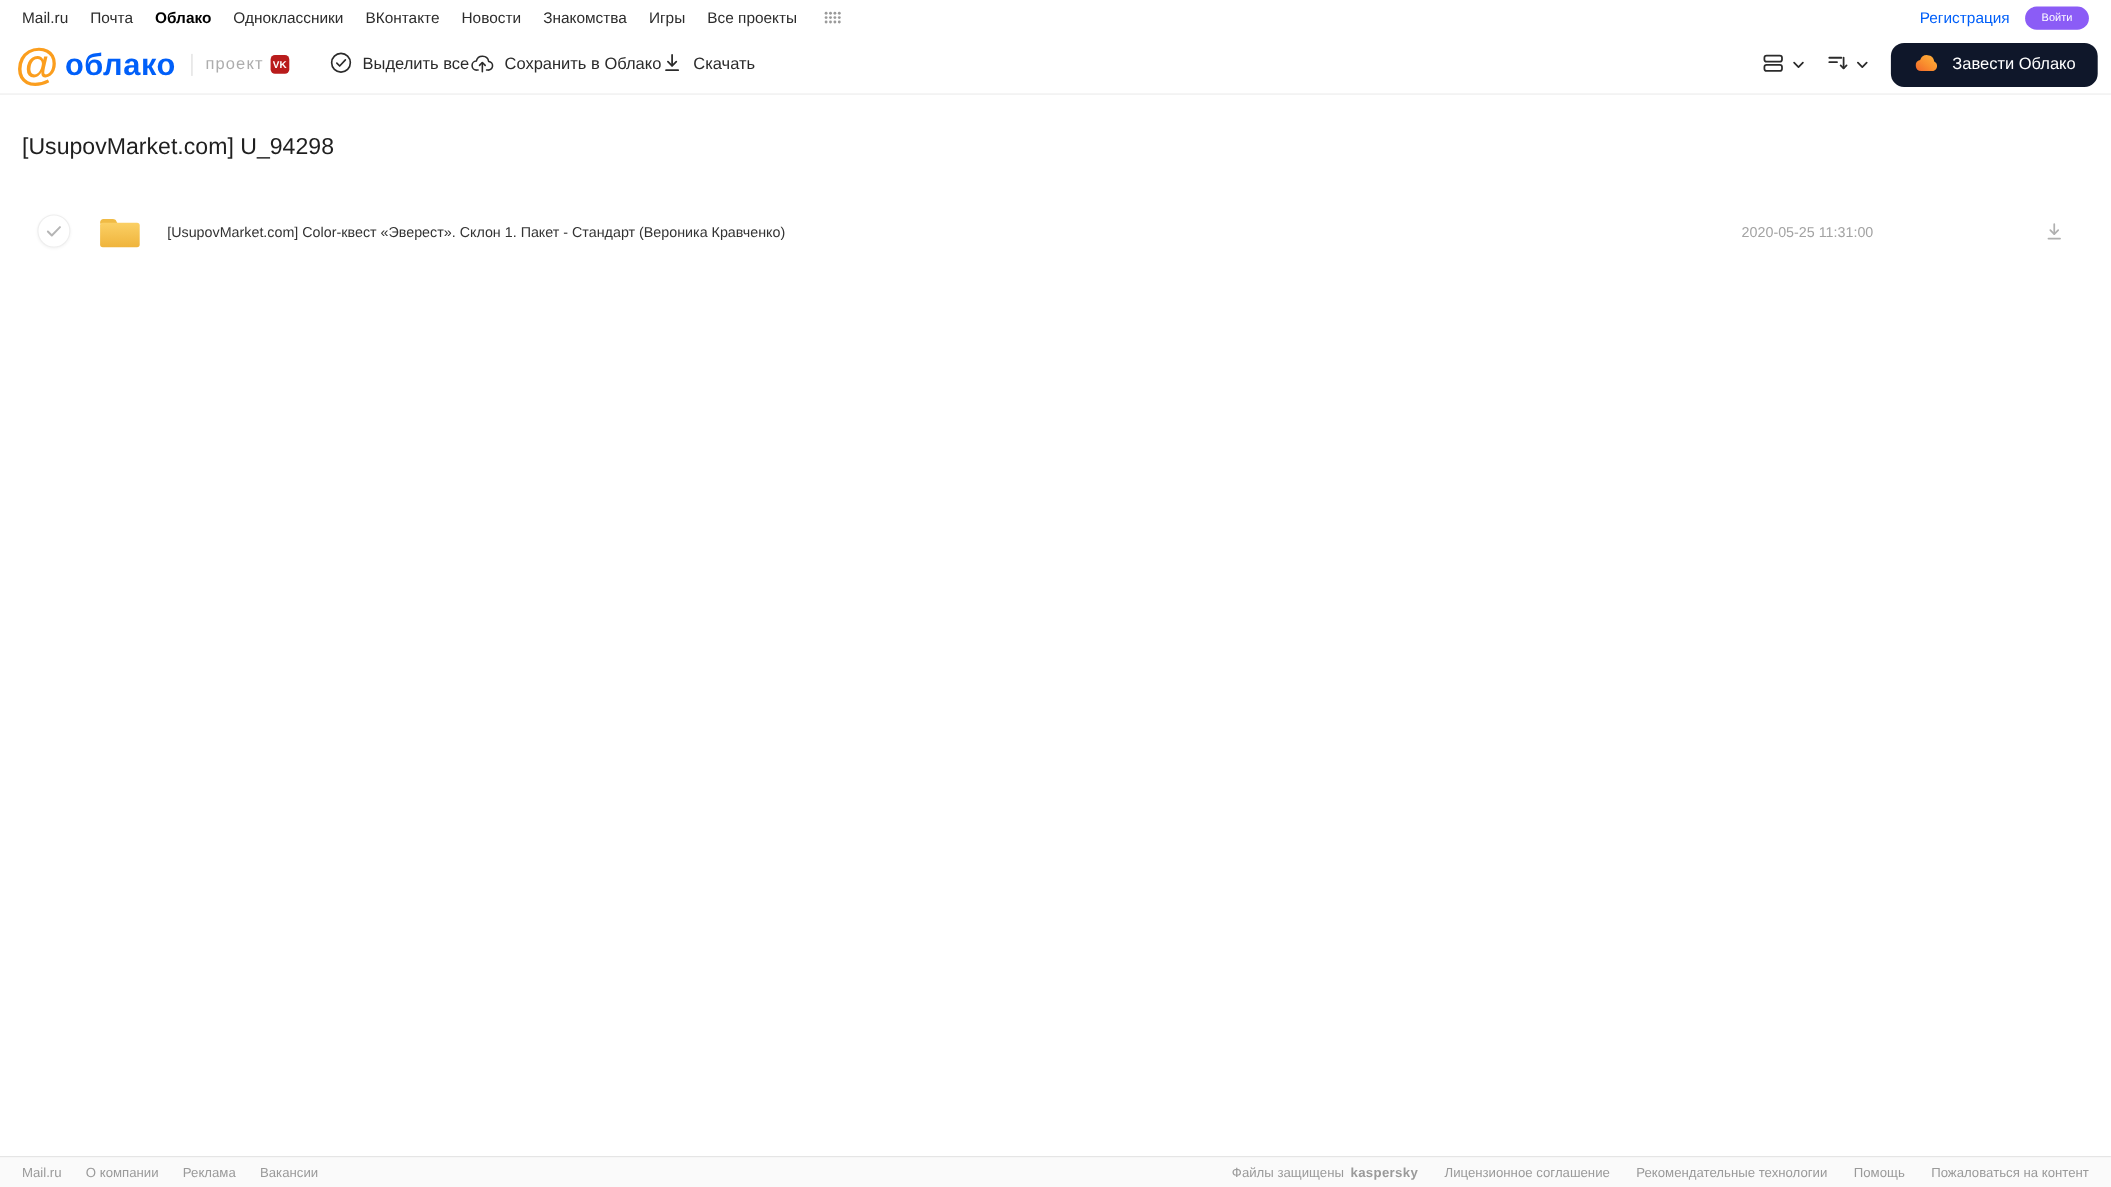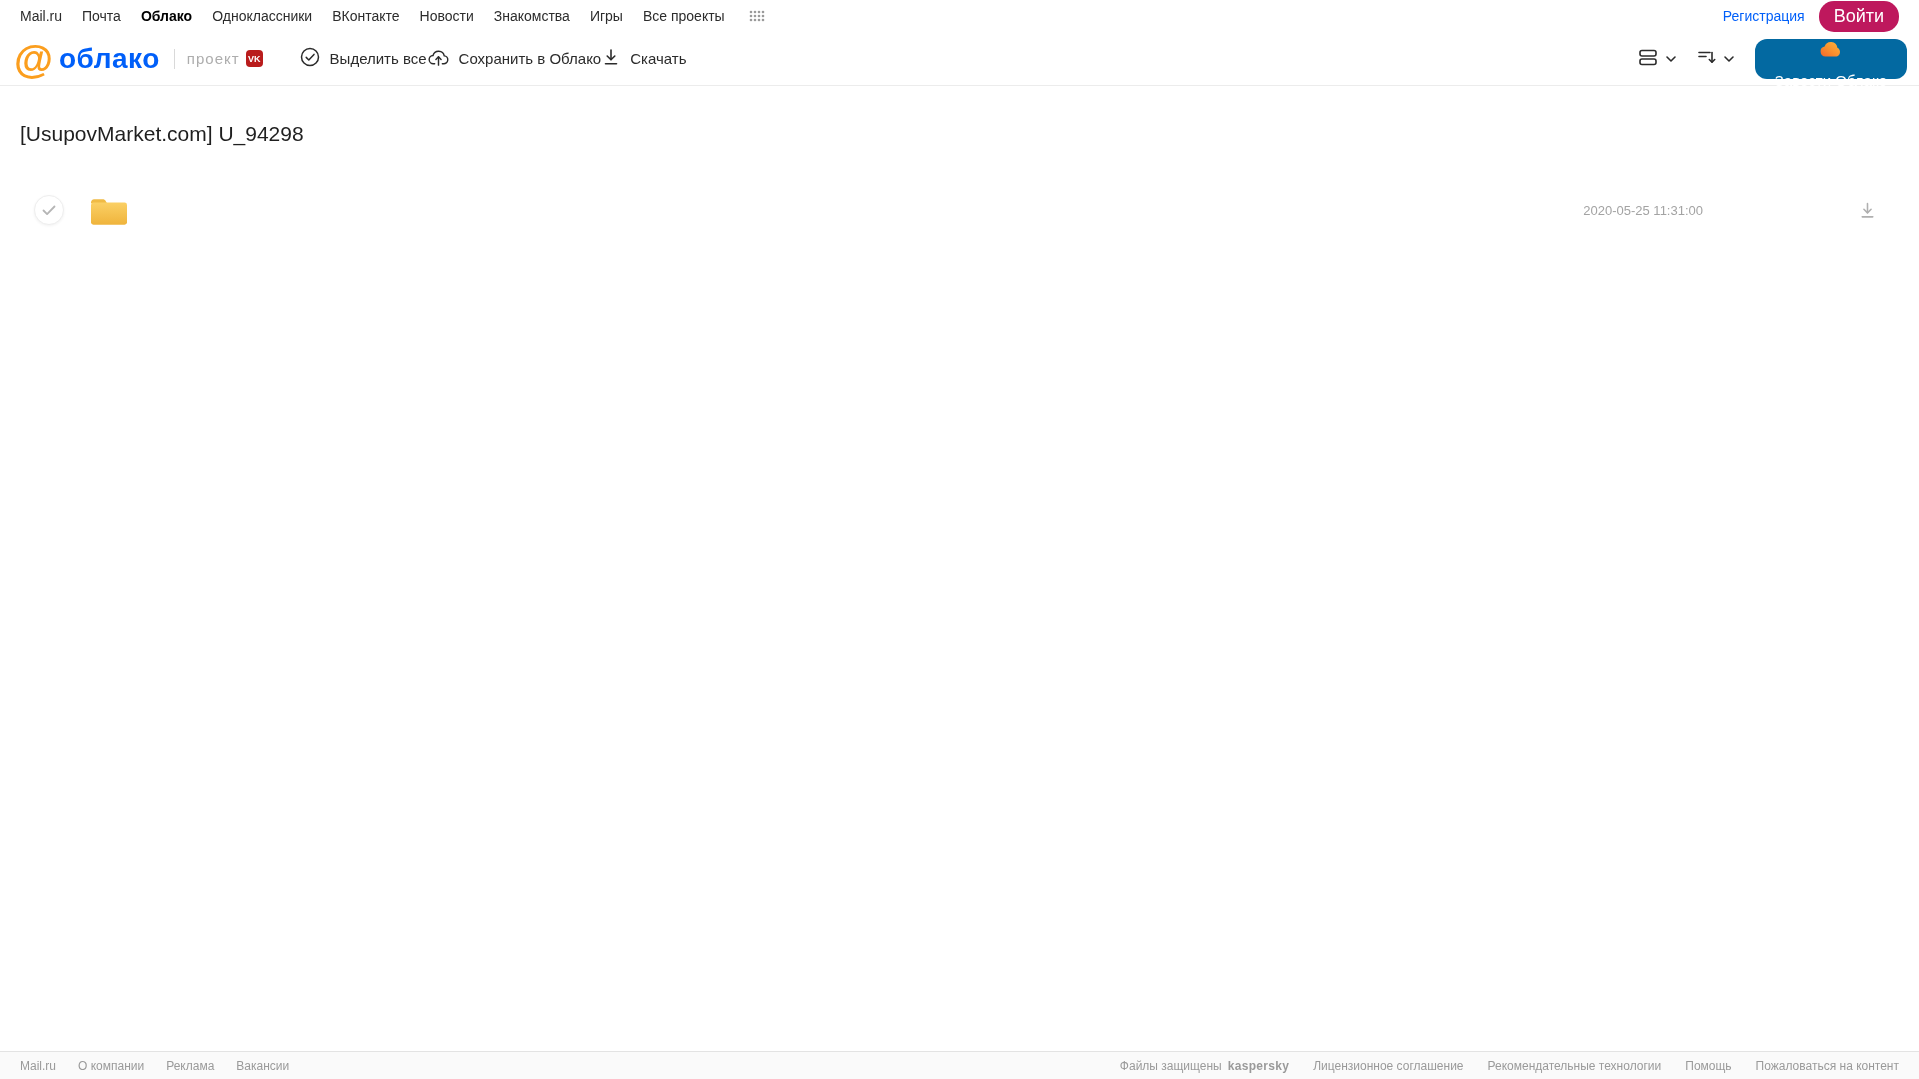--- a/index.html
+++ b/index.html
@@ -7,38 +7,38 @@
   a { text-decoration:none; cursor:pointer; }
 
   
   .portal-nav { height:32px; display:flex; align-items:center; padding:0 20px; }
   .portal-links { display:flex; align-items:center; gap:20px; }
   .portal-links a { font-size:14px; color:#2c2c2c; }
   .portal-links a.active { font-weight:bold; color:#000; }
   .grid-dots { display:inline-flex; margin-left:4px; cursor:pointer; }
   .portal-auth { margin-left:auto; display:flex; align-items:center; gap:14px; }
   .portal-auth a { font-size:14px; color:#005FF9; }
-  .btn-login { background:#be185d; color:#fff; border:none; font-size:18px; padding:5px 15px; border-radius:15px; cursor:pointer; font-family:inherit; }
+  .btn-login { background:#8b5cf6; color:#fff; border:none; font-size:10px; padding:5px 15px; border-radius:15px; cursor:pointer; font-family:inherit; }
 
   
   .cloud-header { height:54px; display:flex; align-items:center; padding:0 12px 0 14px; border-bottom:1px solid #ececec; }
   .logo { display:flex; align-items:center; cursor:pointer; }
   .logo .at { font-size:40px; font-weight:bold; color:#FB9E1E; line-height:40px; margin-right:6px; }
   .logo .logo-text { font-size:28px; font-weight:bold; color:#005FF9; letter-spacing:.5px; }
   .logo .logo-divider { width:1px; height:20px; background:#d9d9d9; margin:0 12px 0 14px; }
   .logo .project { font-size:15px; color:#adadad; letter-spacing:1px; margin-right:6px; }
   .vk-badge { width:17px; height:17px; background:#b91c1c; border-radius:4px; display:inline-flex; align-items:center; justify-content:center; }
   .vk-badge svg text { font-family:"Liberation Sans", sans-serif; }
 
   .toolbar { display:flex; align-items:center; margin-left:36px; }
   .tool-btn { display:flex; align-items:center; gap:9px; background:none; border:none; cursor:pointer; font-family:inherit; font-size:15px; color:#2b2b2b; }
 
   .header-right { margin-left:auto; display:flex; align-items:center; gap:20px; }
   .icon-ctl { display:flex; align-items:center; gap:6px; background:none; border:none; cursor:pointer; }
-  .btn-getcloud { display:flex; align-items:center; gap:10px; background:#0369a1; color:#fff; border:none; height:40px; padding:0 20px; border-radius:12px; font-size:15px; font-family:inherit; cursor:pointer;flex-direction:column; }
+  .btn-getcloud { display:flex; align-items:center; gap:10px; background:#0f172a; color:#fff; border:none; height:40px; padding:0 20px; border-radius:12px; font-size:15px; font-family:inherit; cursor:pointer; }
 
   
   .main { padding:0 20px; }
   .page-title { font-size:21px; font-weight:400; color:#1f1f1f; margin-top:36px; }
   .file-row { display:flex; align-items:center; height:56px; margin-top:36px; padding-left:14px; padding-right:22px; cursor:pointer; }
   .check-circle { width:30px; height:30px; border-radius:50%; background:#fff; border:1px solid #eee; box-shadow:0 1px 3px rgba(0,0,0,.06); display:flex; align-items:center; justify-content:center; flex:0 0 auto; }
   .file-row .folder { margin-left:24px; flex:0 0 auto; display:flex; }
   .file-name { margin-left:22px; font-size:13px; color:#333; }
   .row-spacer { flex:1; }
   .file-date { font-size:13px; color:#a3a3a3; margin-right:155px; white-space:nowrap; }
@@ -195,20 +195,21 @@
         <defs>
           <linearGradient id="fg" x1="0" y1="0" x2="0" y2="1">
             <stop offset="0" stop-color="#FBD065"></stop>
               <stop offset="1" stop-color="#EFB43C"></stop>
           </linearGradient>
         </defs>
         <path d="M3 11 c0-2 1.4-3.4 3.2-3.4 h9.2 c1.3 0 2.5 .7 3.1 1.8 l1.4 2.6 H3 Z" fill="#F0BB45"></path>
         <rect x="3" y="11" width="38" height="23.5" rx="2.6" fill="url(#fg)"></rect>
       </svg>
     </span>
+    <span class="file-name">[UsupovMarket.com] Color-квест «Эверест». Склон 1. Пакет - Стандарт (Вероника Кравченко)</span>
     <span class="row-spacer"></span>
     <span class="file-date">2020-05-25 11:31:00</span>
     <button class="row-dl">
       <svg width="19" height="19" viewBox="0 0 18 18" fill="none" stroke="#b0b0b0" stroke-width="1.5" stroke-linecap="round" stroke-linejoin="round">
         <path d="M9 2.5 v8.5"></path>
           <path d="M5.6 7.8 L9 11.2 l3.4-3.4"></path>
           <path d="M4 15 h10"></path>
       </svg>
     </button>
   </div>

